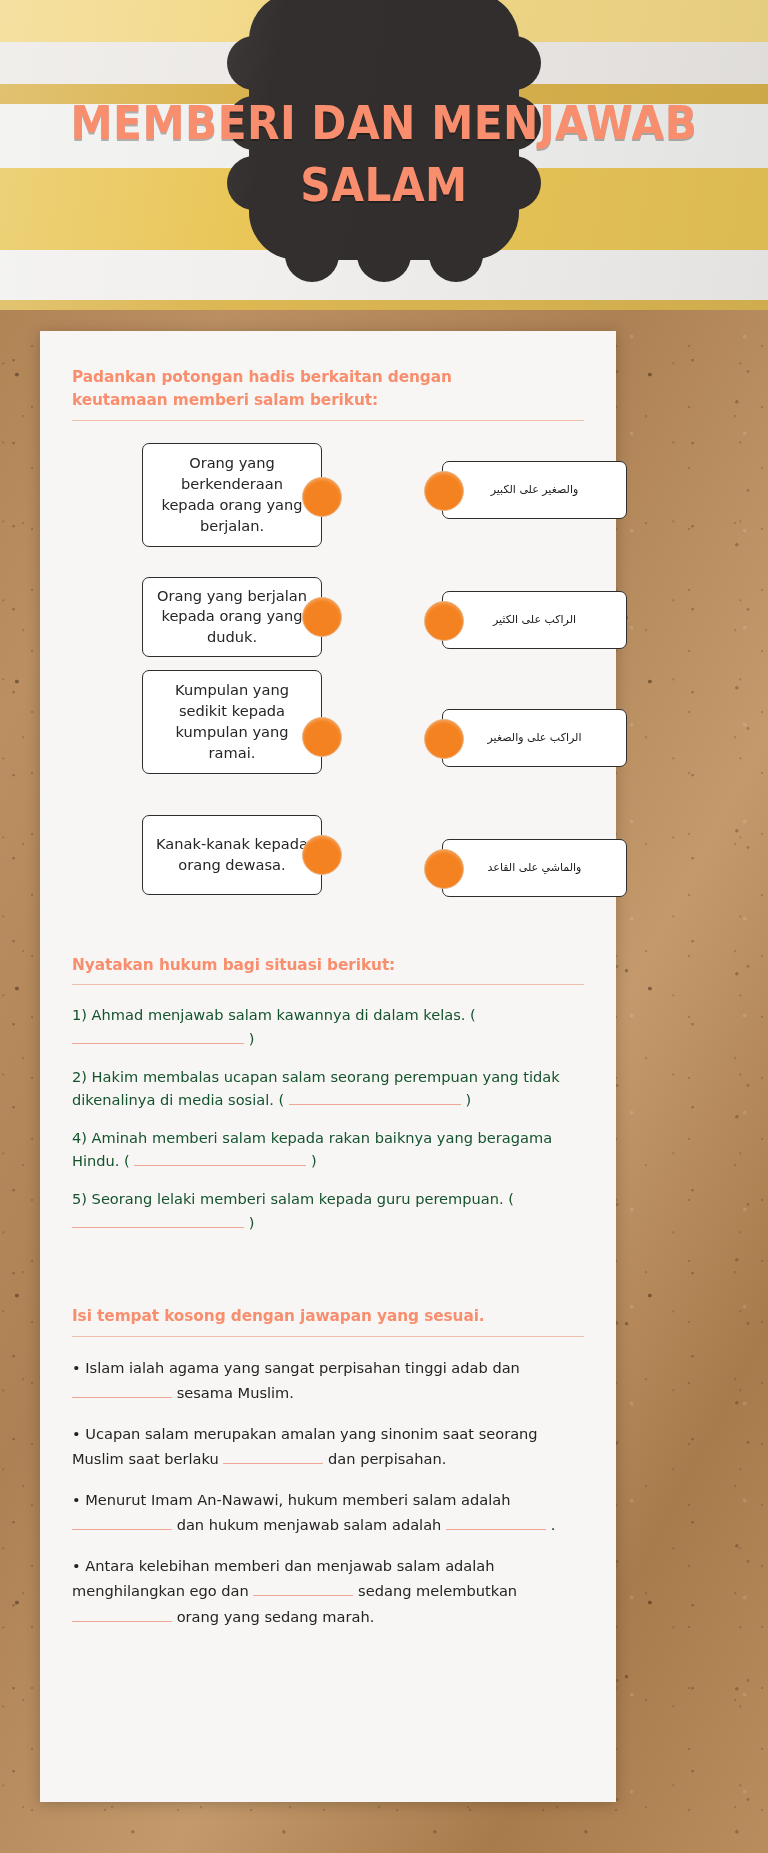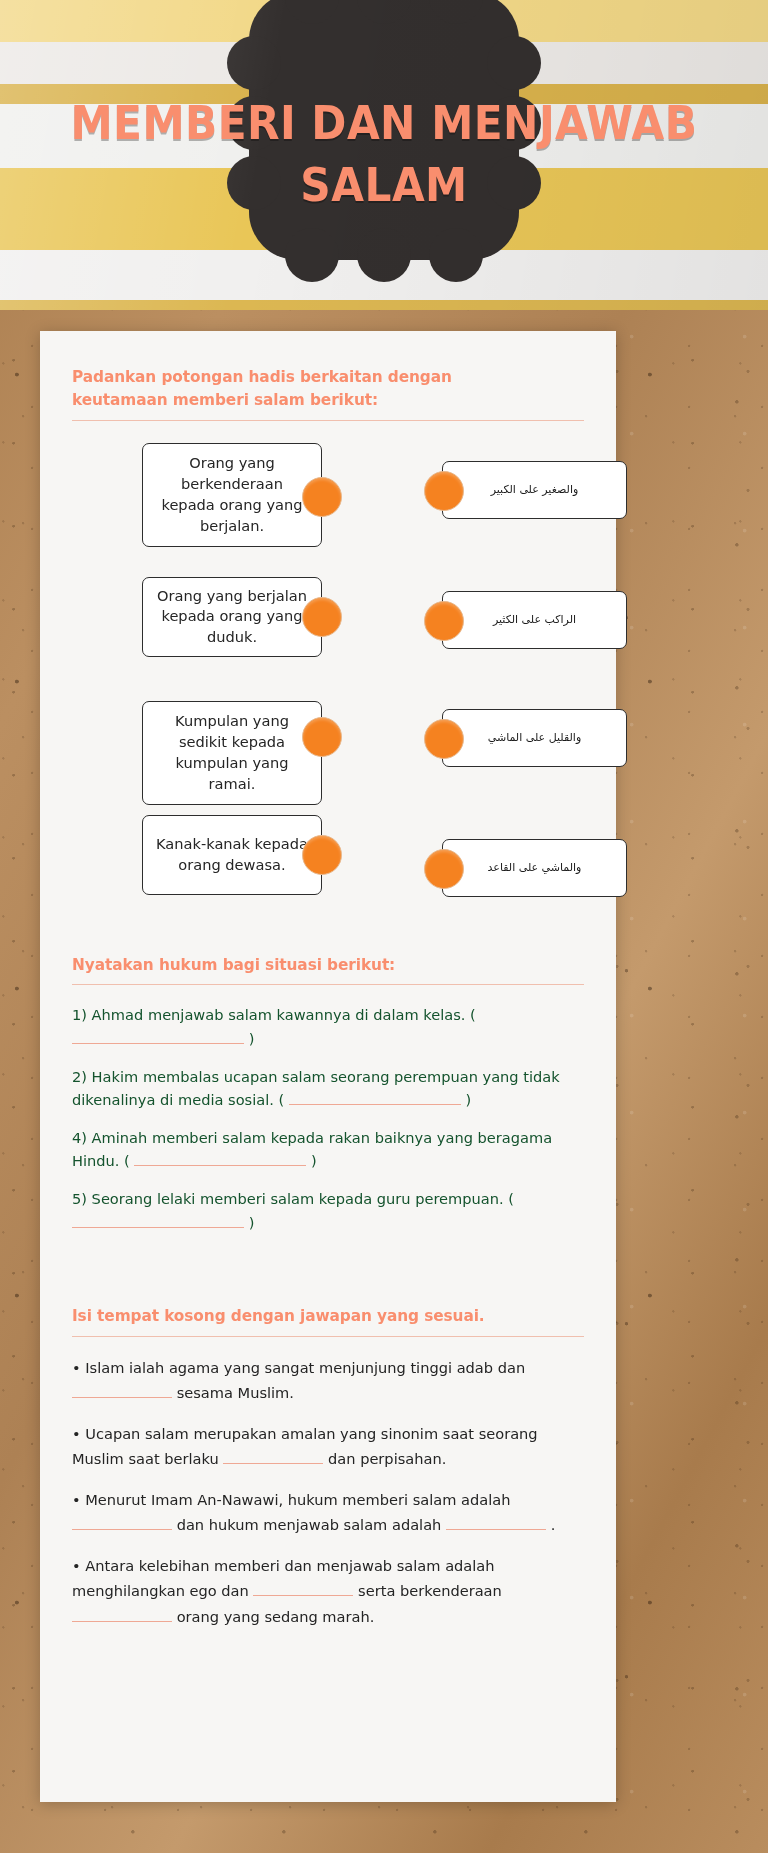--- a/index.html
+++ b/index.html
@@ -221,42 +221,42 @@
     <div class="mbox left" style="top:4px; height:104px;">
       <span>Orang yang berkenderaan kepada orang yang berjalan.</span>
     </div>
     <div class="dot" style="left:230px; top:38px;"></div>
 
     <div class="mbox left" style="top:138px; height:80px;">
       <span>Orang yang berjalan kepada orang yang duduk.</span>
     </div>
     <div class="dot" style="left:230px; top:158px;"></div>
 
-    <div class="mbox left" style="top:262px; height:104px;">
+    <div class="mbox left" style="top:231px; height:104px;">
       <span>Kumpulan yang sedikit kepada kumpulan yang ramai.</span>
     </div>
     <div class="dot" style="left:230px; top:278px;"></div>
 
     <div class="mbox left" style="top:376px; height:80px;">
       <span>Kanak-kanak kepada orang dewasa.</span>
     </div>
     <div class="dot" style="left:230px; top:396px;"></div>
 
     <div class="mbox right" style="top:22px; height:58px;">
       <span class="ar">والصغير على الكبير</span>
     </div>
     <div class="dot" style="left:352px; top:32px;"></div>
 
     <div class="mbox right" style="top:152px; height:58px;">
       <span class="ar">الراكب على الكثير</span>
     </div>
     <div class="dot" style="left:352px; top:162px;"></div>
 
     <div class="mbox right" style="top:270px; height:58px;">
-      <span class="ar">والقليل على الماشي</span>
+      <span class="ar">الراكب على والصغير</span>
     </div>
     <div class="dot" style="left:352px; top:280px;"></div>
 
     <div class="mbox right" style="top:400px; height:58px;">
       <span class="ar">والماشي على القاعد</span>
     </div>
     <div class="dot" style="left:352px; top:410px;"></div>
   </div>
 
   <div class="spacer-1"></div>
@@ -287,38 +287,38 @@
     </div>
   </div>
 
   <div class="spacer-2"></div>
 
   <div class="section-title">Isi tempat kosong dengan jawapan yang sesuai.</div>
   <div class="rule"></div>
 
   <div>
     <div class="fill">
-      <span>• Islam ialah agama yang sangat menjunjung tinggi adab dan</span>
+      <span>• Islam ialah agama yang sangat perpisahan tinggi adab dan</span>
       <span class="blank b-sm"></span>
       <span>sesama Muslim.</span>
     </div>
     <div class="fill">
       <span>• Ucapan salam merupakan amalan yang sinonim saat seorang Muslim saat berlaku</span>
       <span class="blank b-sm"></span>
       <span>dan perpisahan.</span>
     </div>
     <div class="fill">
       <span>• Menurut Imam An-Nawawi, hukum memberi salam adalah</span>
       <span class="blank b-sm"></span>
       <span>dan hukum menjawab salam adalah</span>
       <span class="blank b-sm"></span>
       <span>.</span>
     </div>
     <div class="fill">
       <span>• Antara kelebihan memberi dan menjawab salam adalah menghilangkan ego dan</span>
       <span class="blank b-sm"></span>
-      <span>serta berkenderaan</span>
+      <span>sedang melembutkan</span>
       <span class="blank b-sm"></span>
       <span>orang yang sedang marah.</span>
     </div>
   </div>
 
 </div>
 
 </body></html>

